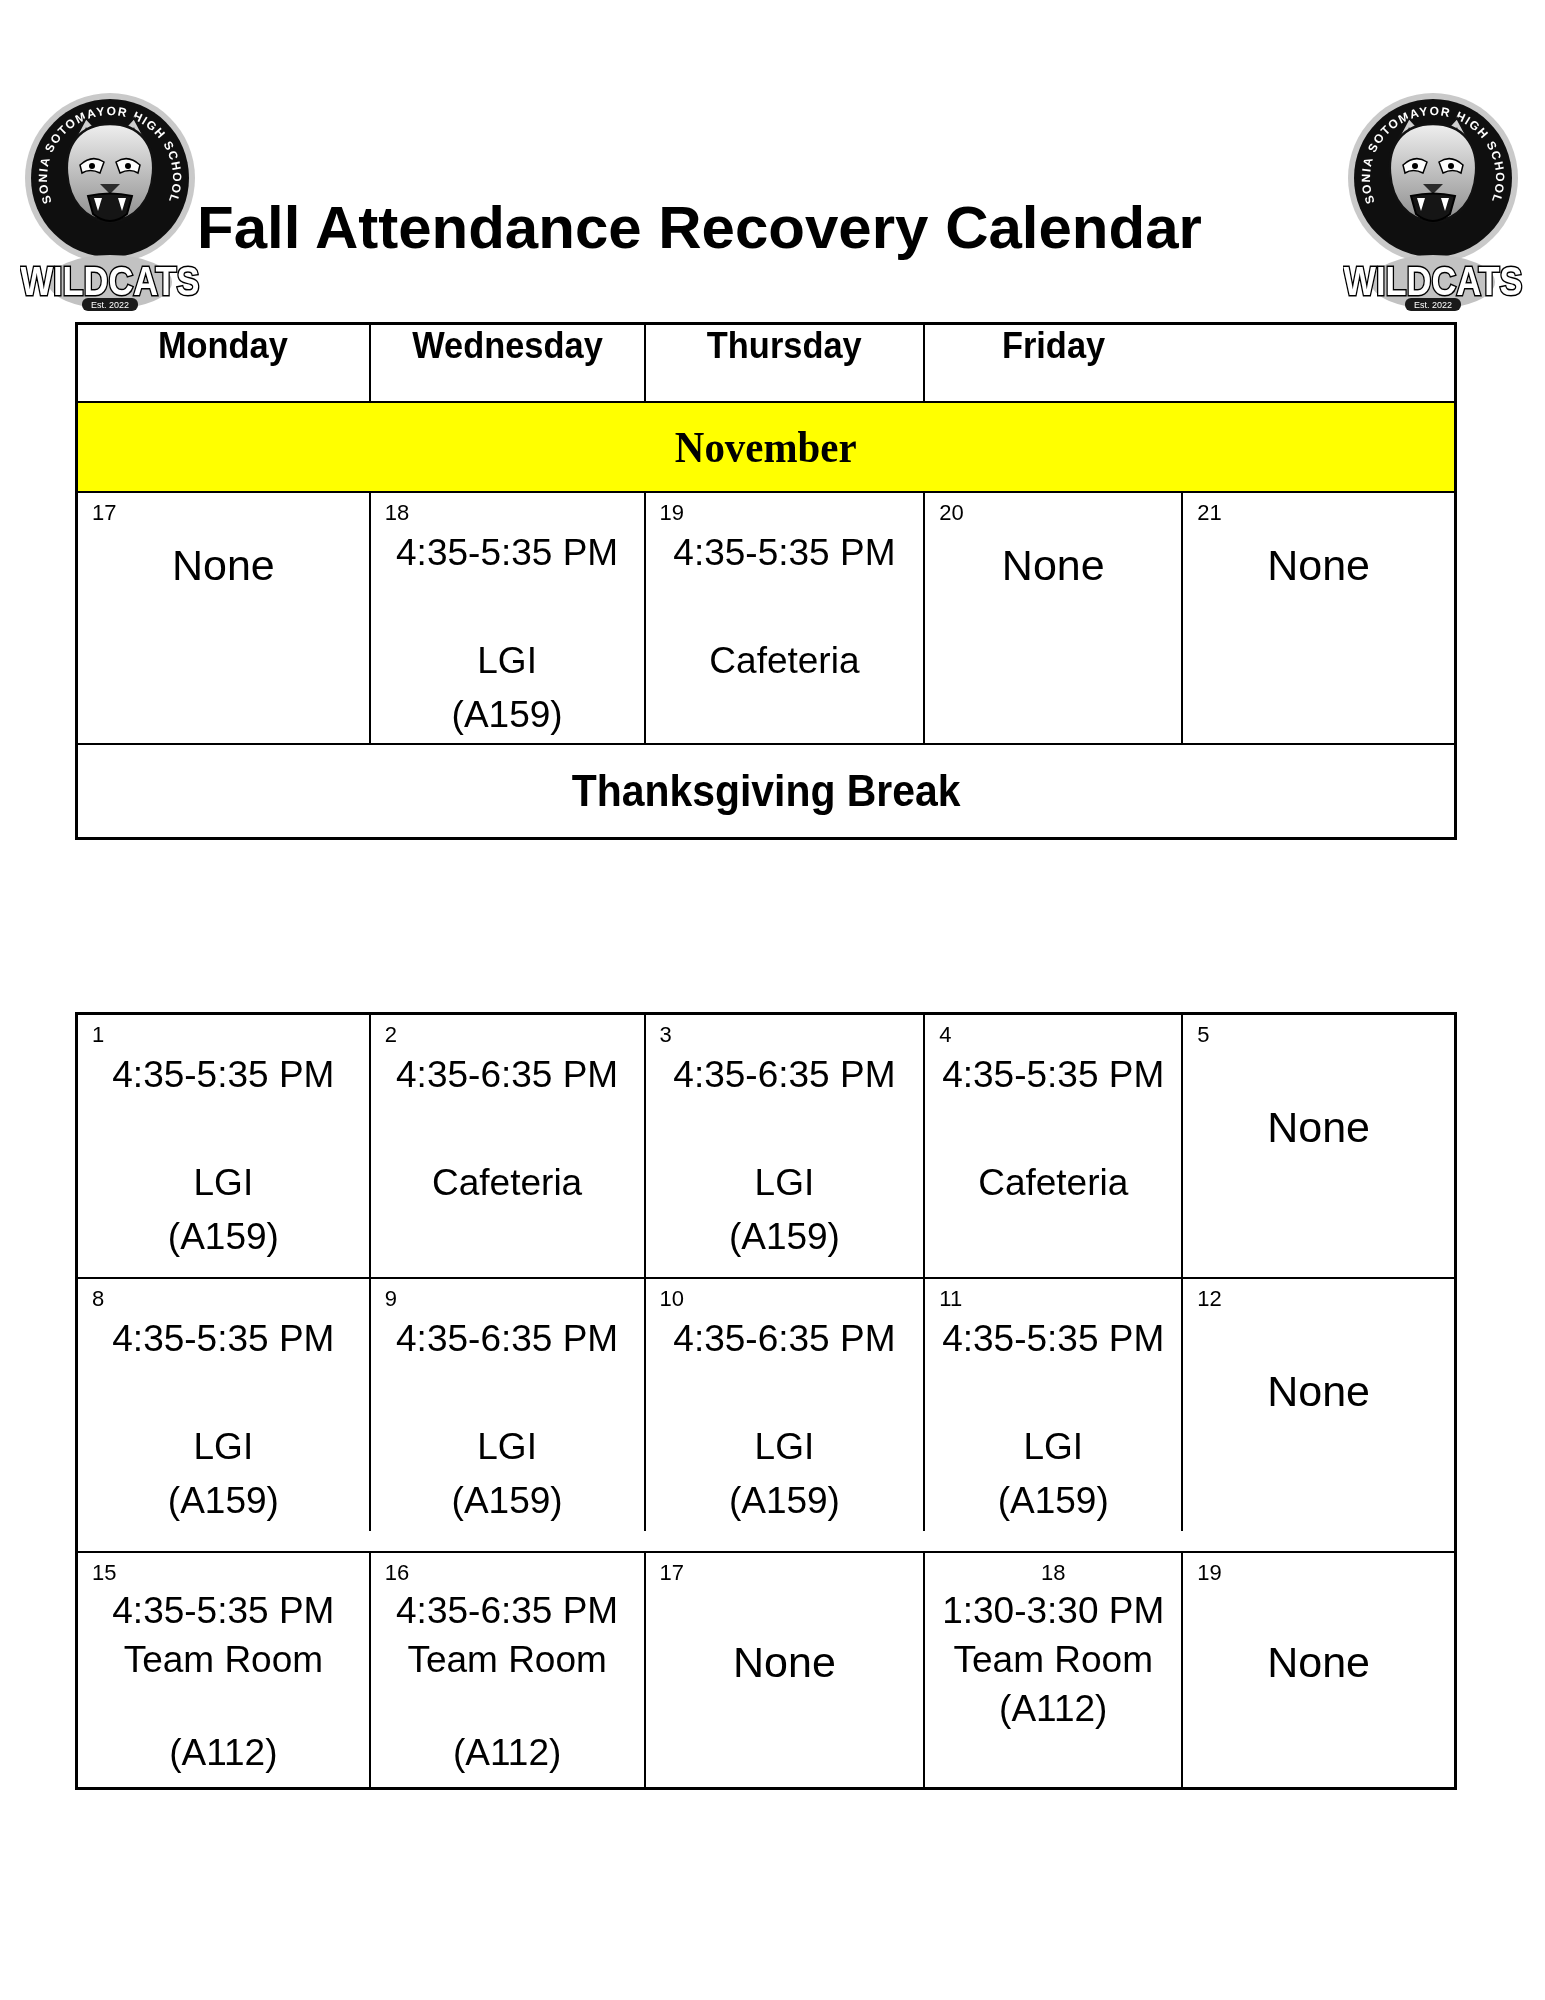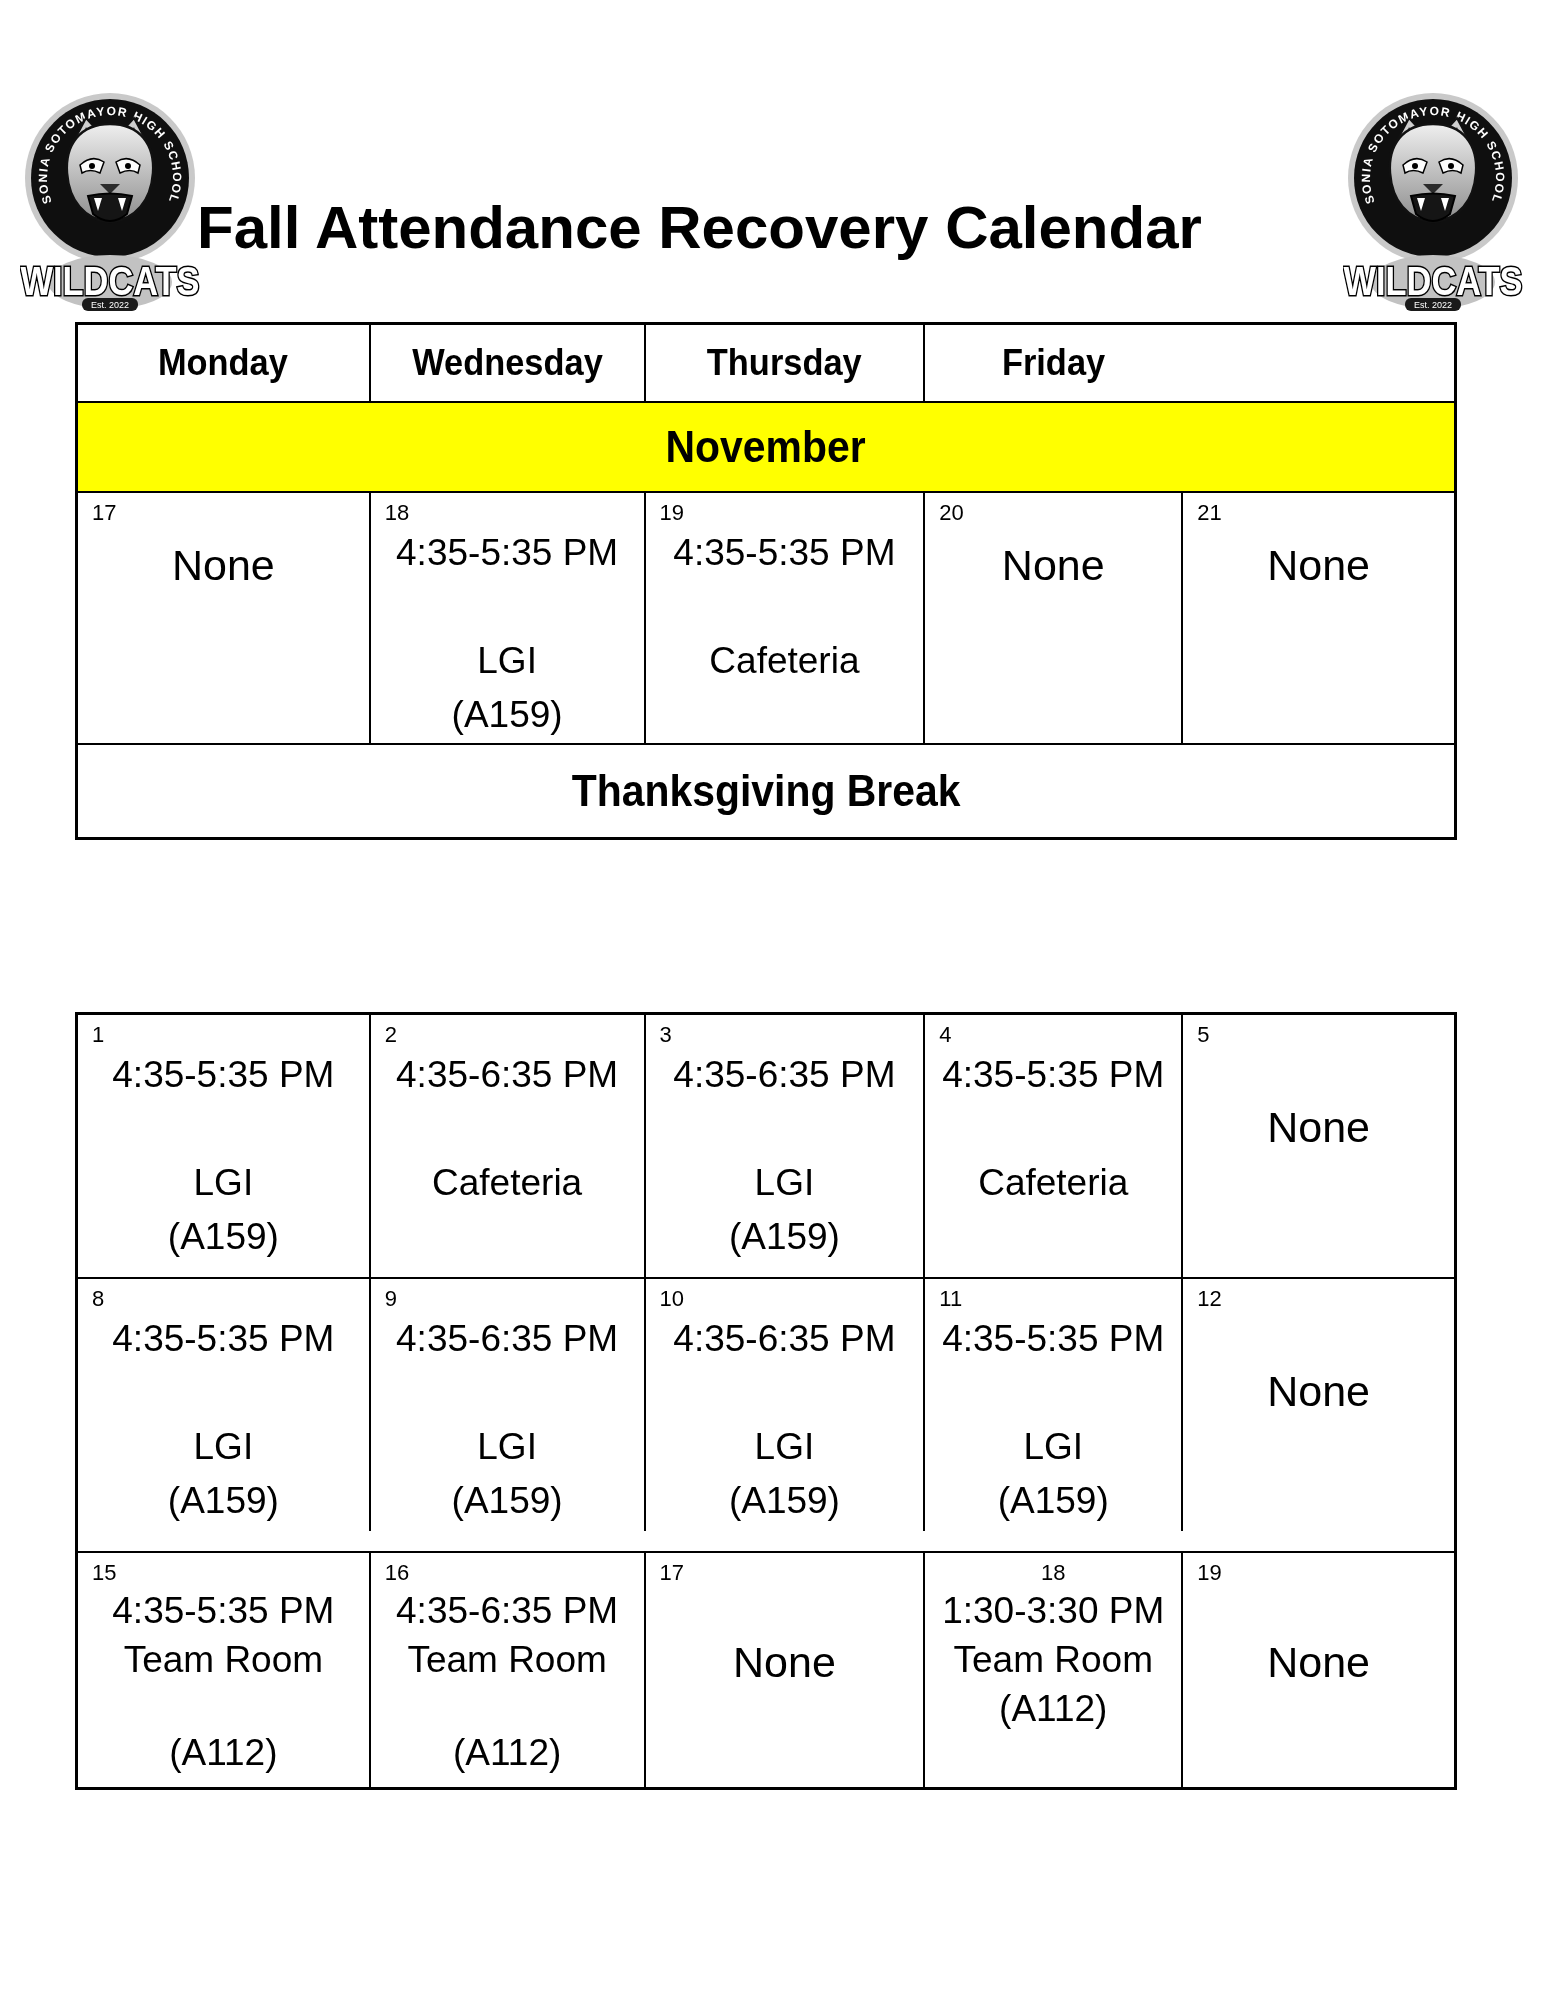--- a/index.html
+++ b/index.html
@@ -22,21 +22,21 @@
     border:3px solid #000;box-sizing:border-box;
   }
   #cal-nov{top:322px;}
   #cal-dec{top:1012px;}
   .row{display:grid;grid-template-columns:292fr 276fr 281fr 259fr 274fr;}
   .cal > *{border-top:2px solid #000;}
   .cal > *:first-child{border-top:none;}
   .hcell,.cell{border-left:2px solid #000;box-sizing:border-box;min-width:0;}
   .row > :first-child{border-left:none;}
   .hdr{height:76px;}
-  .hcell{display:flex;align-items:center;justify-content:center;
+  .hcell{display:flex;align-items:flex-start;justify-content:center;
          font-weight:bold;font-size:37px;}
   .band{height:88px;display:flex;align-items:center;justify-content:center;
         font-weight:bold;font-size:44px;}
   .brk{height:92px;display:flex;align-items:center;justify-content:center;
        font-weight:bold;font-size:44px;}
   .cond{display:inline-block;transform:scaleX(0.93);transform-origin:center;white-space:nowrap;}
   .dates-nov{height:250px;}
   .w1{height:262px;}
   .w2{height:252px;}
   .w3{height:234px;margin-top:20px;}
@@ -133,21 +133,21 @@
         <span class="cond">Wednesday</span>
       </div>
     <div class="hcell">
         <span class="cond">Thursday</span>
       </div>
     <div class="hcell">
         <span class="cond">Friday</span>
       </div>
   </div>
 
-  <div class="band" style="background-color: rgb(255, 255, 0);">
+  <div class="band" style="background-color: rgb(255, 255, 0); font-family: Liberation Serif, serif;">
     <span class="cond">November</span>
   </div>
 
   <div class="row dates-nov">
     <div class="cell">
       <div class="daynum">17</div>
       <div class="line none">None</div>
     </div>
     <div class="cell">
       <div class="daynum">18</div>

